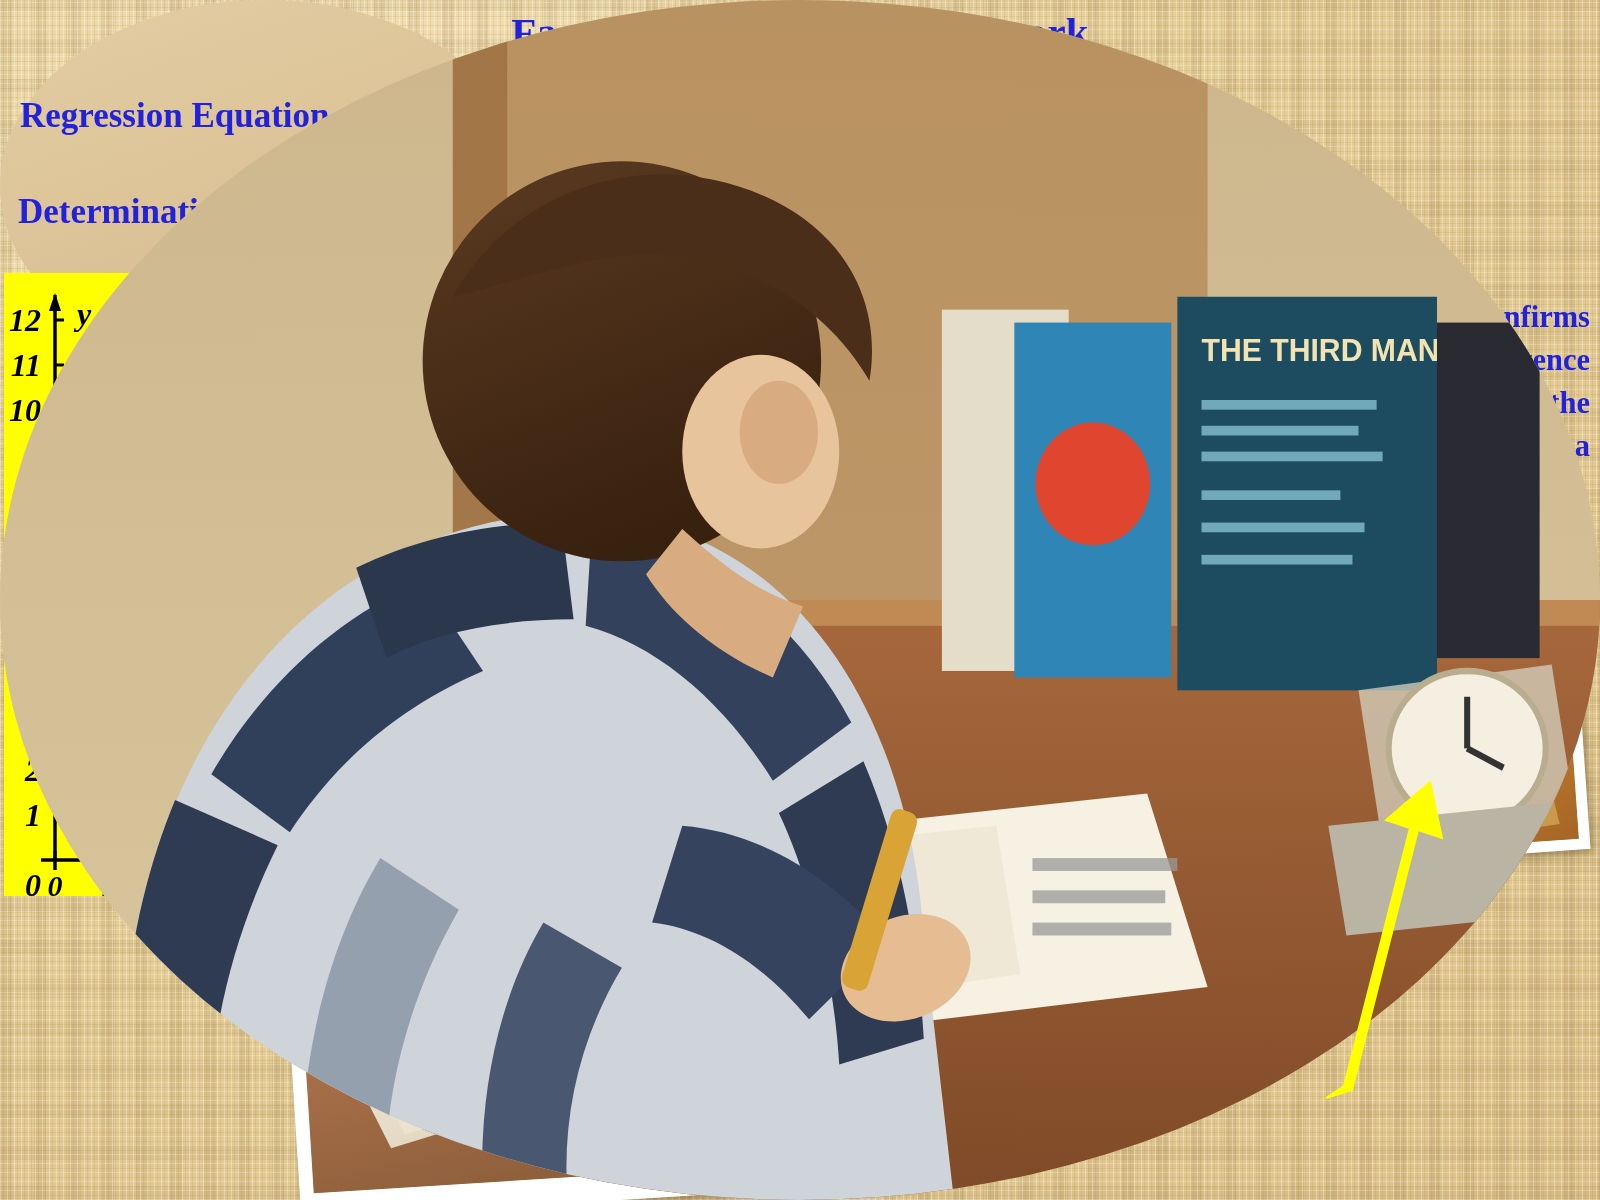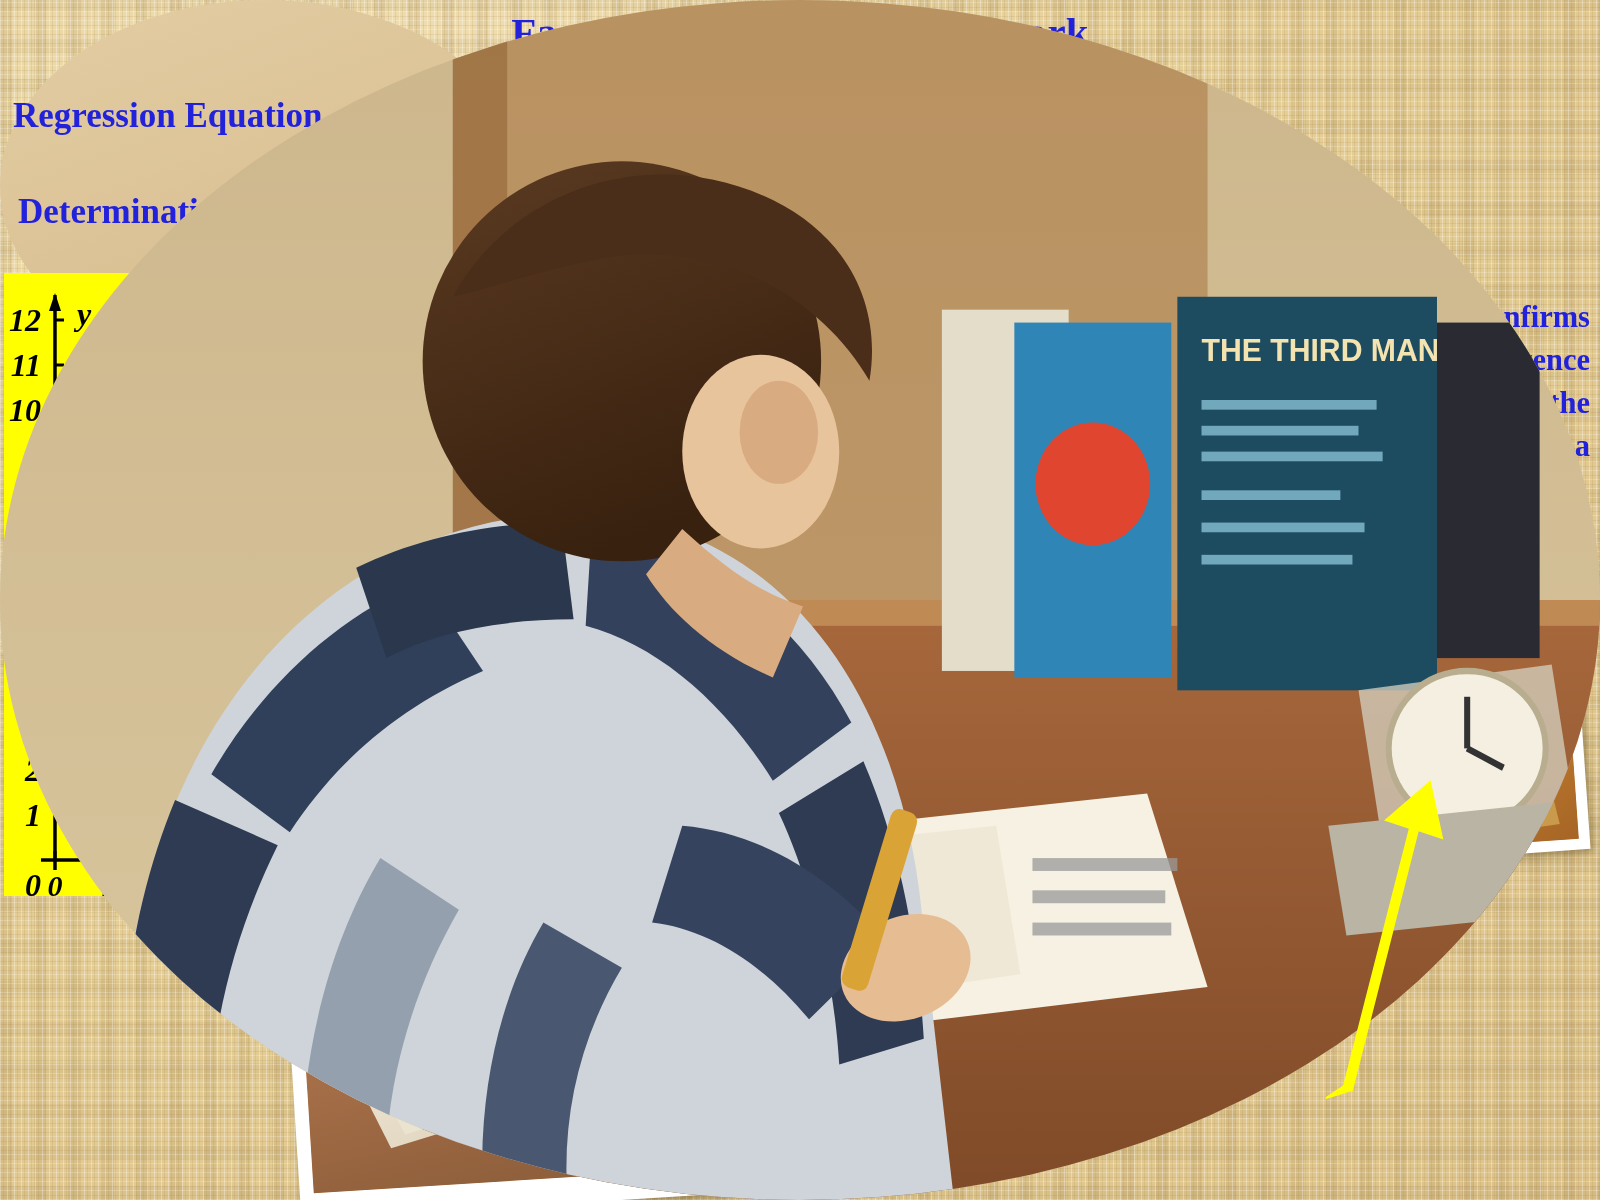--- a/index.html
+++ b/index.html
@@ -41,21 +41,21 @@
     white-space: nowrap;
   }
 
   
   .eq-row {
     position: absolute;
     color: #2222dd;
     font-weight: bold;
     white-space: nowrap;
   }
-  #reg-label { left: 13px; top: 96px; font-size: 35px; }
+  #reg-label { left: 20px; top: 96px; font-size: 35px; }
   #reg-dash  { left: 398px; top: 96px; font-size: 35px; }
   #reg-eq {
     left: 498px; top: 92px;
     font-size: 36px;
     font-family: "Liberation Serif", serif;
     color: #16418f;
     font-weight: bold;
   }
   #reg-eq .it { font-style: italic; }
   #reg-eq sup { font-size: 23px; font-style: italic; vertical-align: super; }

